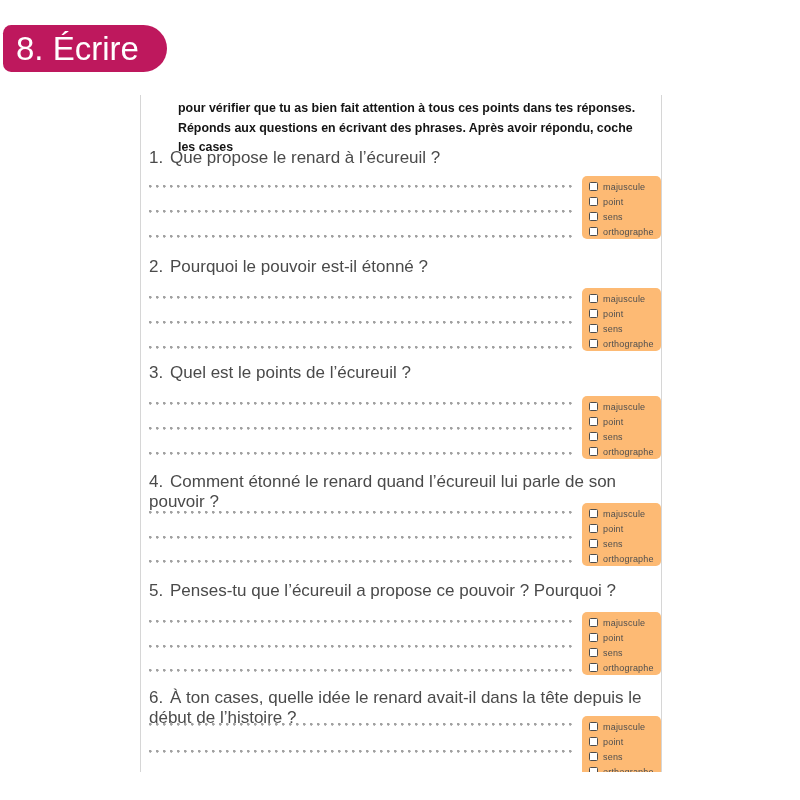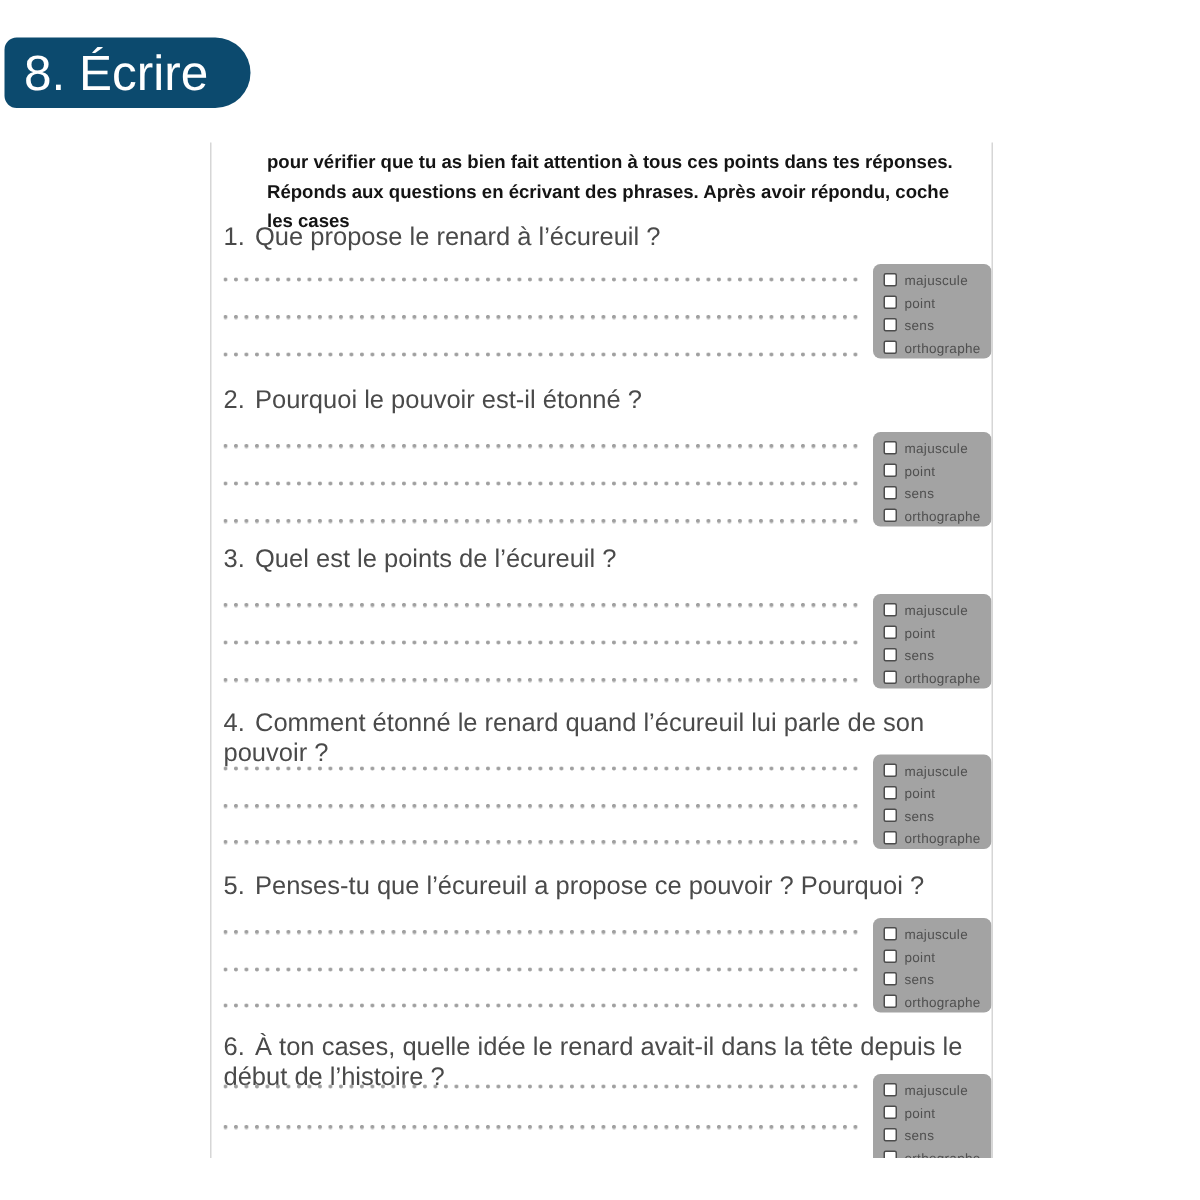--- a/index.html
+++ b/index.html
@@ -25,30 +25,30 @@
   .q { position:absolute; left:0; width:100%; }
   .q-head { position:absolute; left:8px; top:0; font-size:17px; color:#4a4a4a; }
   .q-num { display:inline-block; width:21px; }
 
   .dotline { position:absolute; left:8px; width:427px; height:3px;
              background-image: radial-gradient(circle at 1.3px 1.3px,
                                #a0a0a0 1.1px, transparent 1.6px);
              background-size:7px 3px; background-repeat:repeat-x; }
 
   .panel { position:absolute; right:0; width:79px; height:63px;
-           background:#a3a3a3; border-radius:5px; padding-top:3px;text-align:right; }
+           background:#fdba74; border-radius:5px; padding-top:3px;text-align:right; }
   .crow { display:flex; align-items:center; height:15px; padding-left:7px; }
   .cbox { width:9px; height:9px; background:#ffffff; border:1px solid #4c4c4c;
           border-radius:1.5px; margin-right:5px; flex:none; }
   .clabel { font-size:9px; color:#4f4f4f; letter-spacing:0.2px; }
 </style>
 </head>
 <body>
 
-<div class="badge" style="background: #0c4a6e; justify-content: center;">
+<div class="badge" style="background: #be185d; justify-content: center;">
   <span class="badge-label">8. Écrire</span>
 </div>
 
 <div class="page">
 
   <div class="instructions">
     <div>pour vérifier que tu as bien fait attention à tous ces points dans tes réponses.</div>
     <div>Réponds aux questions en écrivant des phrases. Après avoir répondu, coche les cases</div>
   </div>
 

